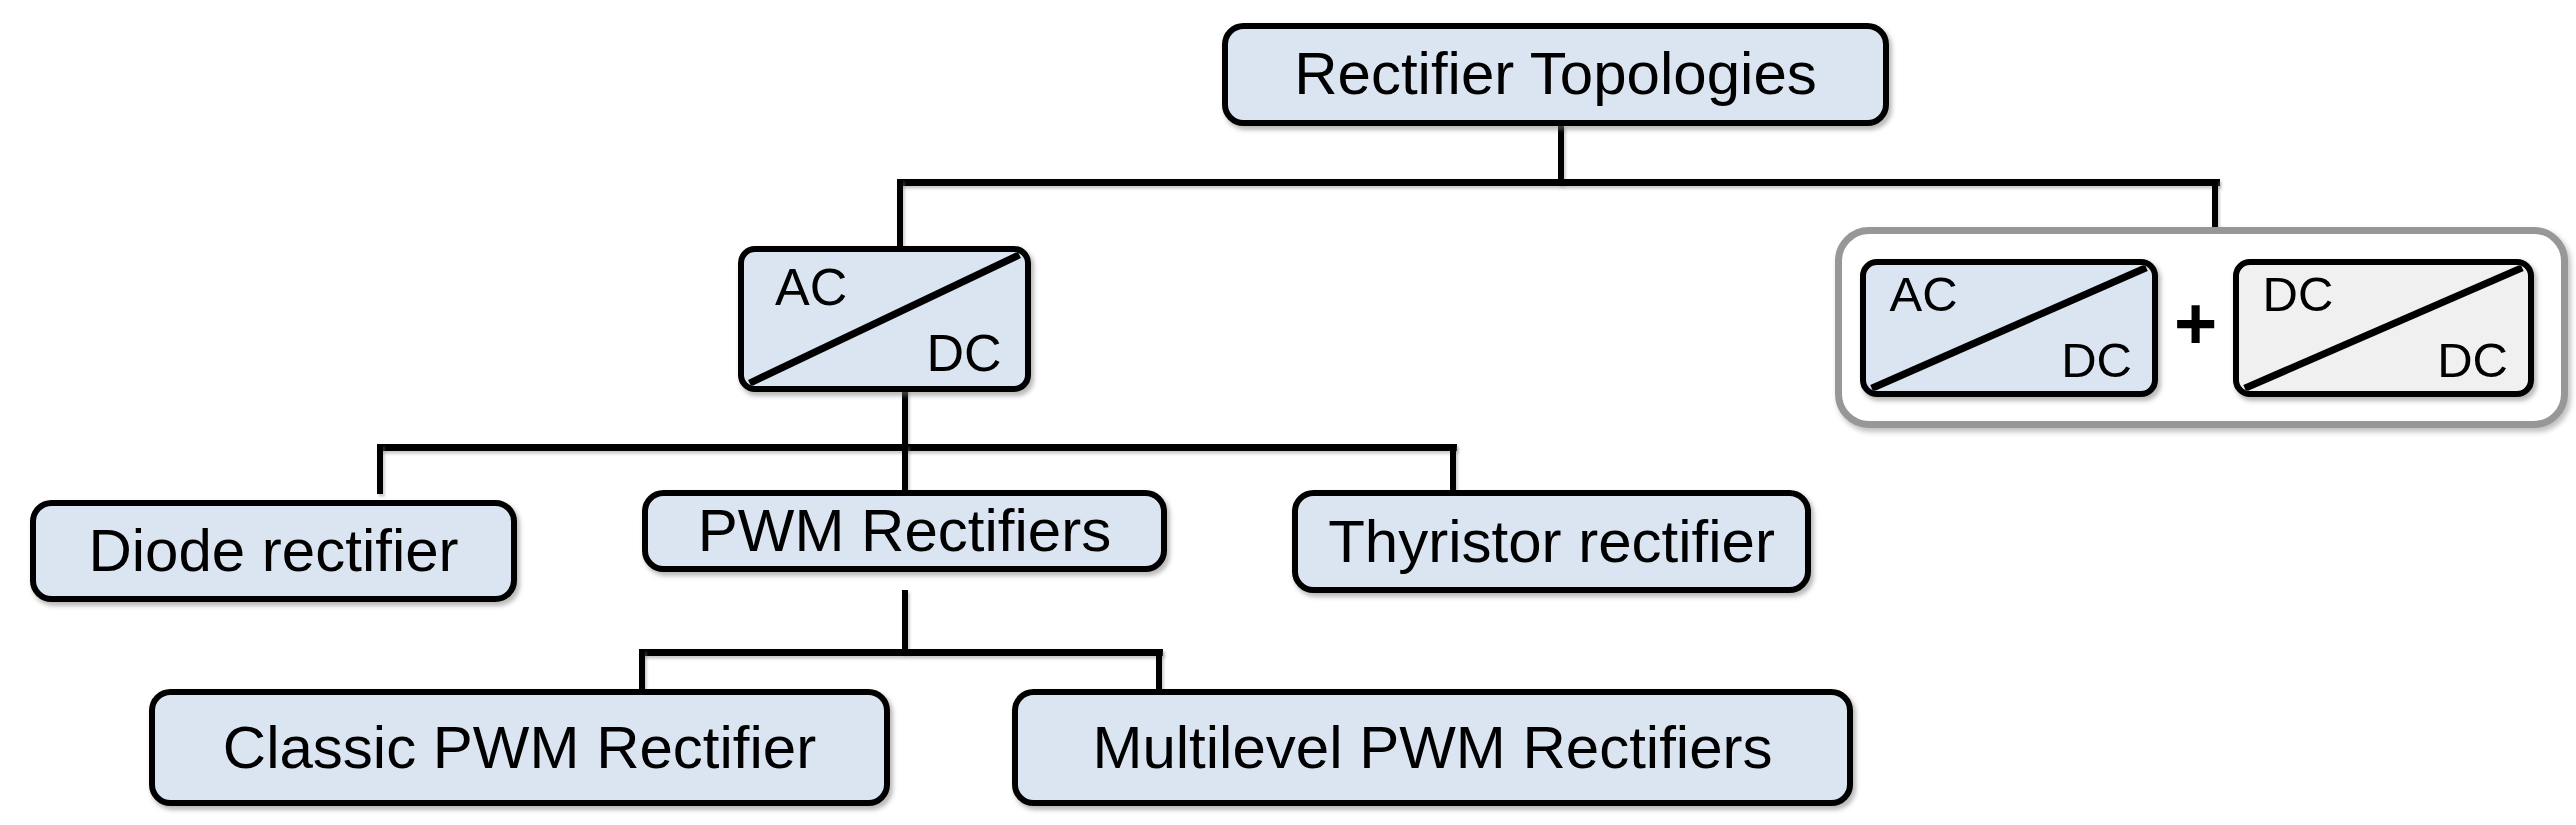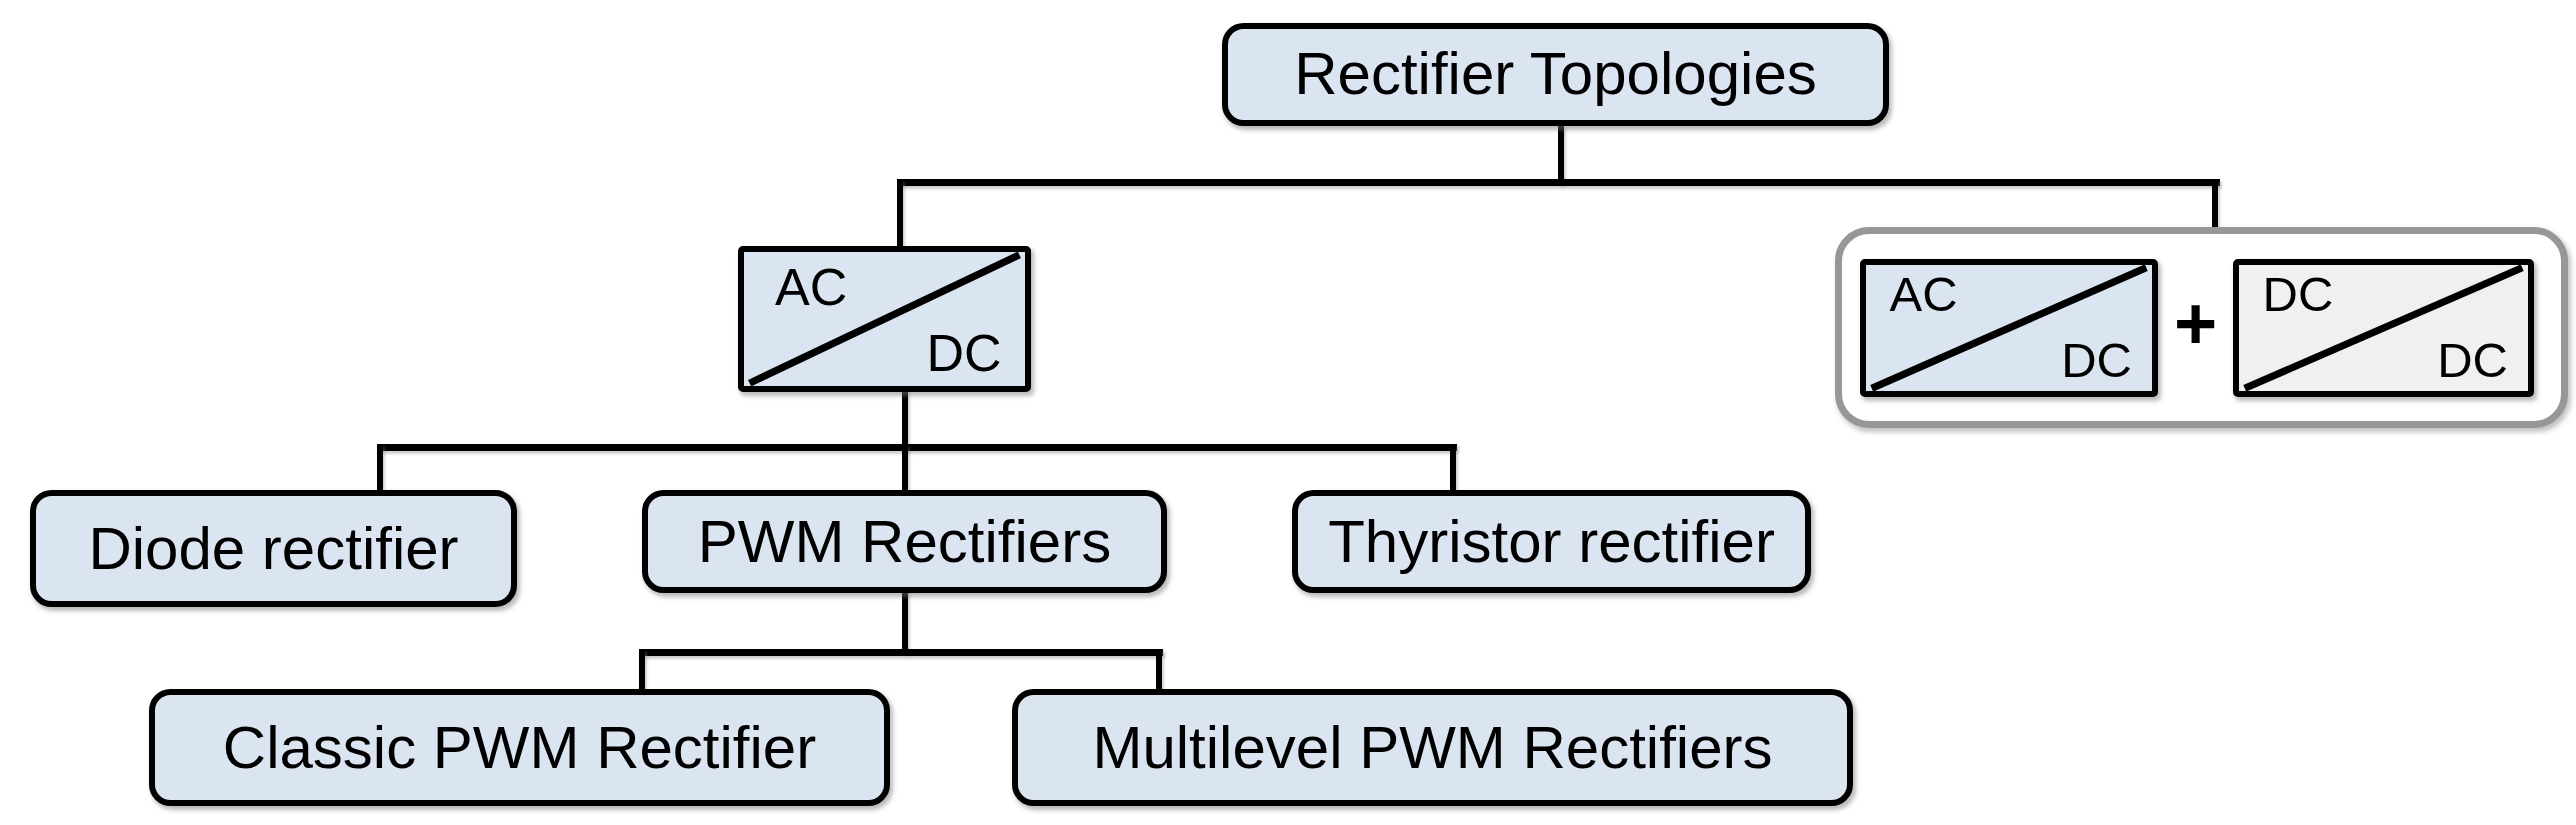--- a/index.html
+++ b/index.html
@@ -35,21 +35,21 @@
     display:flex;align-items:center;justify-content:center;
     font-size:60px;line-height:1;white-space:nowrap;
     box-shadow:2.7px 3.6px 4.5px rgba(120,120,120,0.50);
   }
 
   
   .conv{
     position:relative;
     background:var(--node-fill);
     border:6.3px solid var(--line);
-    border-radius:5px;
+    border-radius:17px;
     overflow:hidden;
     box-shadow:2.7px 3.6px 4.5px rgba(120,120,120,0.50);
   }
   .conv.abs{position:absolute;}
   .conv.neutral{background:var(--neutral-fill);}
   .conv svg{position:absolute;inset:0;width:100%;height:100%;}
   .conv svg line{stroke:var(--line);stroke-width:8;}
   .conv .tl{position:absolute;top:9px;left:31px;font-size:52px;line-height:1;}
   .conv .br{position:absolute;bottom:7.2px;right:23.5px;font-size:52px;line-height:1;}
   .conv.small .tl{top:5.4px;left:23.5px;font-size:49px;}
@@ -114,24 +114,24 @@
     <div class="plus">+</div>
     <div class="conv small neutral" style="width:301px;height:138px">
       <svg aria-hidden="true" viewBox="0 0 320 139" width="289" height="125">
         <line x1="2%" y1="98%" x2="98%" y2="2%"></line>
       </svg>
       <span class="tl">DC</span>
       <span class="br">DC</span>
     </div>
   </div>
 
-  <div class="node" style="left:30px;top:490px;width:487px;height:117px">
+  <div class="node" style="left:30px;top:500px;width:487px;height:102px">
     <span>Diode rectifier</span>
   </div>
-  <div class="node" style="left:642px;top:490px;width:525px;height:103px">
+  <div class="node" style="left:642px;top:490px;width:525px;height:82px">
     <span>PWM Rectifiers</span>
   </div>
   <div class="node" style="left:1292px;top:490px;width:519px;height:103px">
     <span>Thyristor rectifier</span>
   </div>
 
   <div class="node" style="left:1012px;top:689px;width:841px;height:117px">
     <span>Multilevel PWM Rectifiers</span>
   </div>
   <div class="node" style="left:149px;top:689px;width:741px;height:117px">

